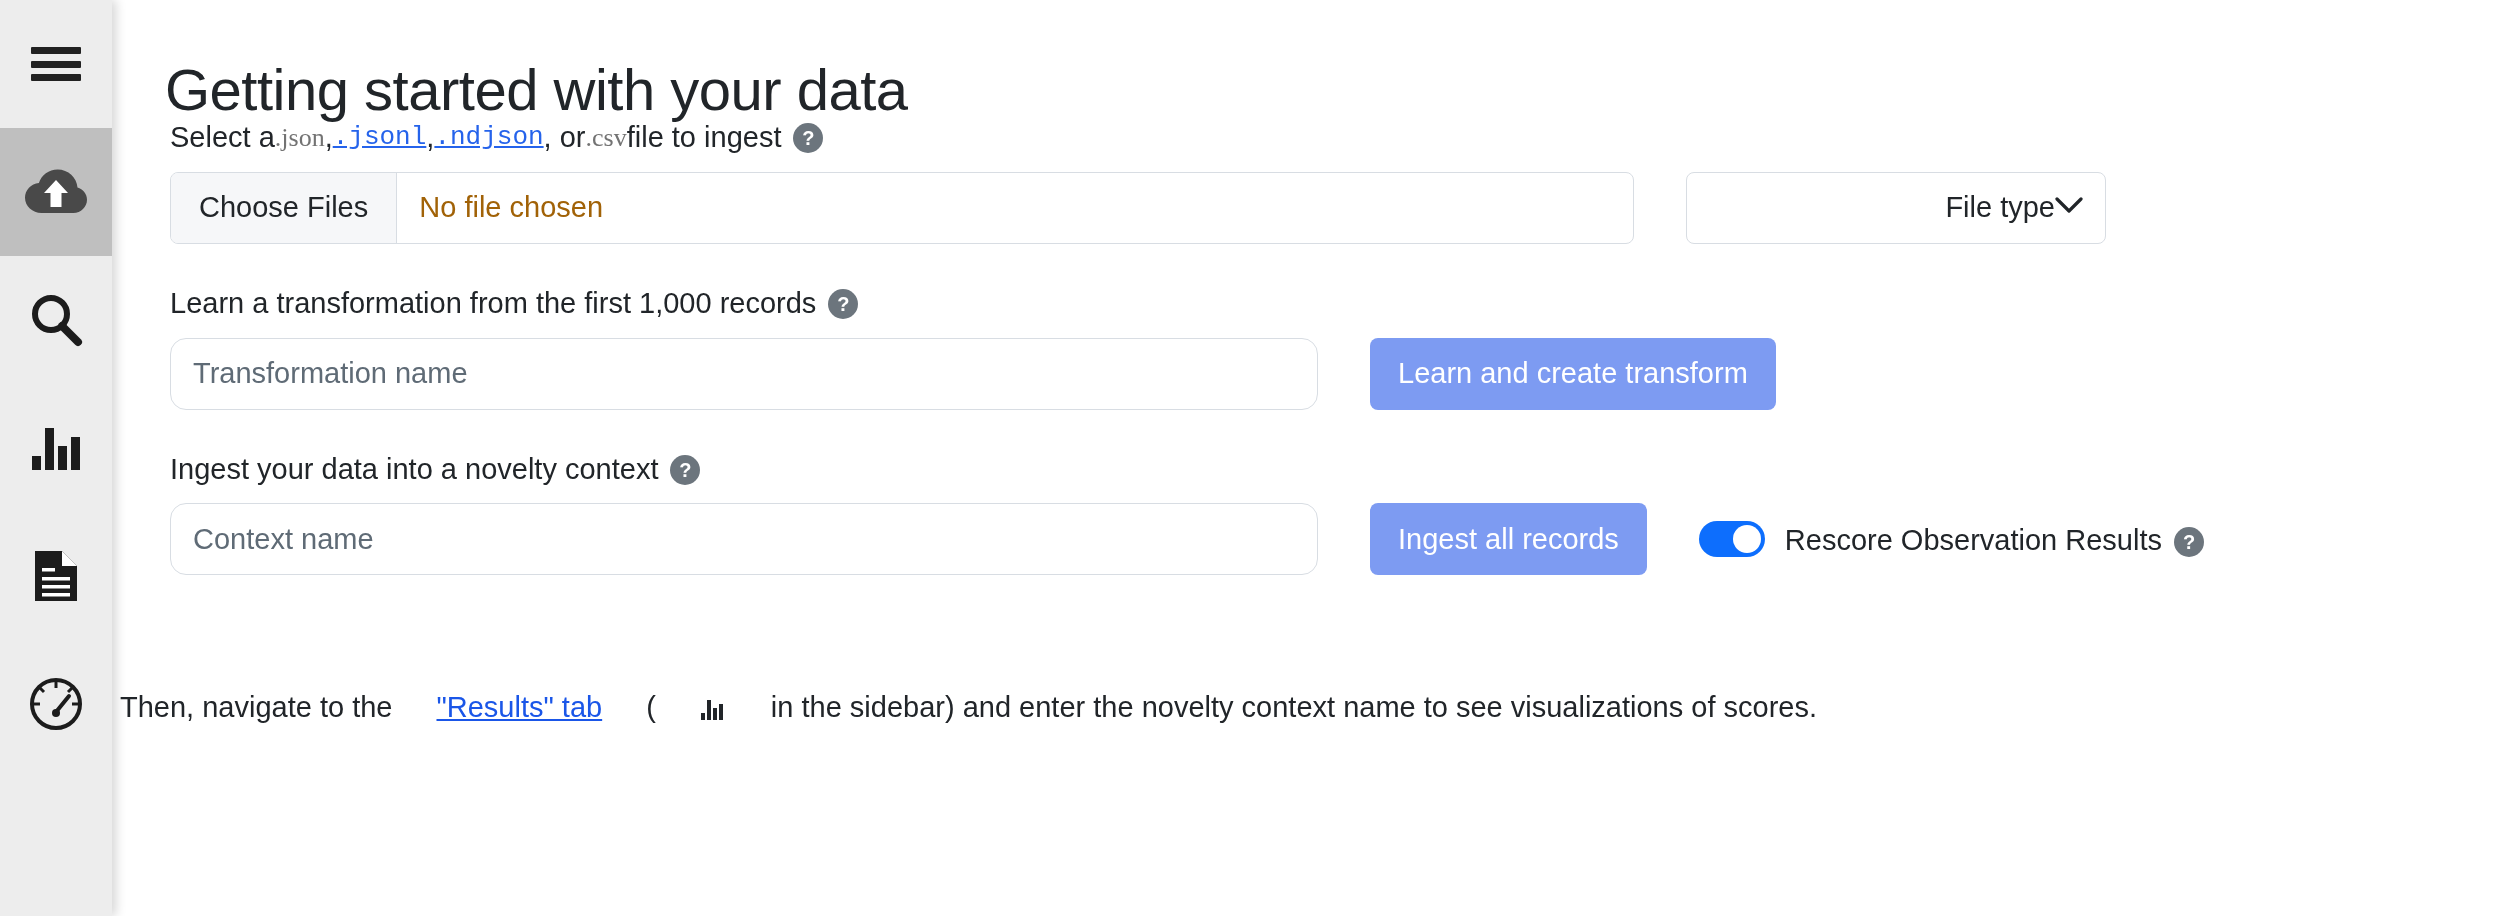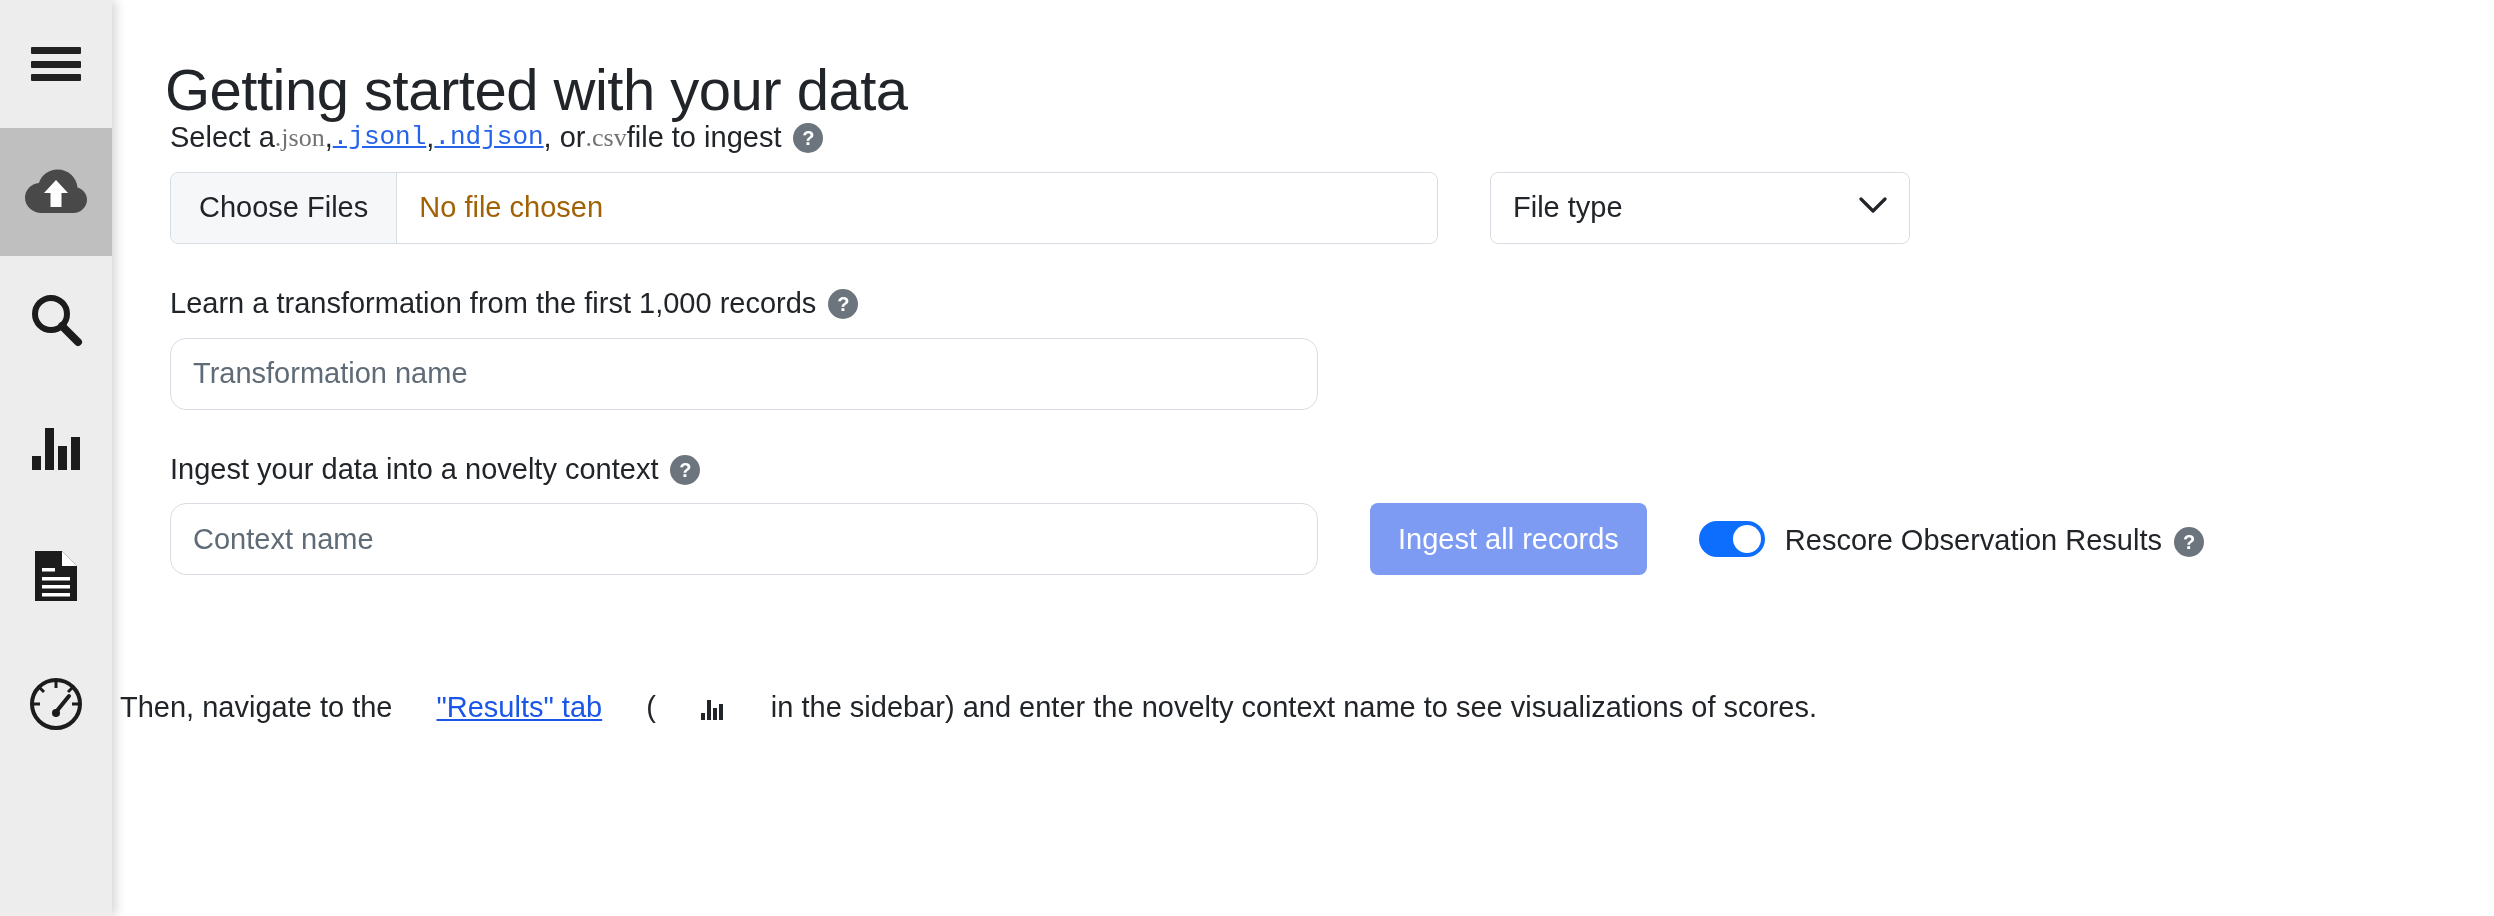--- a/index.html
+++ b/index.html
@@ -70,39 +70,39 @@
     margin-left: 12px; cursor: pointer; vertical-align: middle;
     font-family: "Liberation Sans", sans-serif;
     position: relative; top: 1px;
   }
 
   
   .field-row { display: flex; align-items: center; }
 
   .file-input {
     display: flex; align-items: stretch;
-    width: 1268px; height: 72px;
+    width: 1464px; height: 72px;
     border: 1px solid #d8dde3; border-radius: 8px;
     background: #ffffff; overflow: hidden;
   }
   .file-btn {
     display: flex; align-items: center; justify-content: center;
     padding: 0 28px; background: #f6f7f9;
     border-right: 1px solid #d8dde3;
     font-size: 29px; color: #212529; cursor: pointer; white-space: nowrap;
   }
   .file-name {
     display: flex; align-items: center; padding: 0 22px;
     font-size: 29px; color: #a16207; flex: 1; white-space: nowrap;
   }
 
   .select-box {
     width: 420px; height: 72px; margin-left: 52px;
     border: 1px solid #d8dde3; border-radius: 8px; background: #fff;
-    display: flex; align-items: center; justify-content: space-between;
+    display: flex; align-items: center; justify-content: flex-end;
     padding: 0 22px; cursor: pointer;
   }
   .select-box .sel-val { font-size: 29px; color: #212529; white-space: nowrap; }
 
   .text-input {
     width: 1148px; height: 72px;
     border: 1px solid #d8dde3; border-radius: 16px; background: #fff;
     font-size: 29px; color: #212529; padding: 0 22px;
     font-family: "Liberation Sans", sans-serif; outline: none;
   }
@@ -246,20 +246,21 @@
         </div>
       </div>
 
       <div class="label-row txt-indent" style="margin-bottom:17px;">
         <span>Learn a transformation from the first 1,000 records</span>
         <span class="help-badge">?</span>
       </div>
 
       <div class="field-row" style="margin-bottom:42px;">
         <input class="text-input" type="text" placeholder="Transformation name" style="">
+        <button class="btn-primary">Learn and create transform</button>
       </div>
 
       <div class="label-row txt-indent" style="margin-bottom:17px;">
         <span>Ingest your data into a novelty context</span>
         <span class="help-badge">?</span>
       </div>
 
       <div class="field-row">
         <input class="text-input" type="text" placeholder="Context name" style="">
         <button class="btn-primary">Ingest all records</button>

